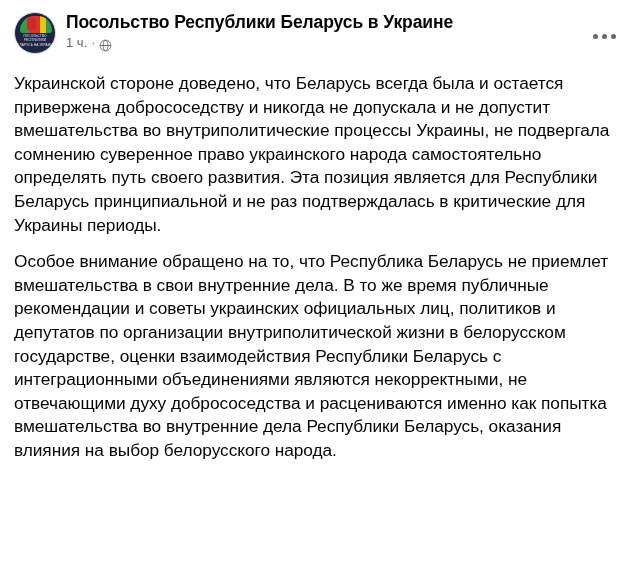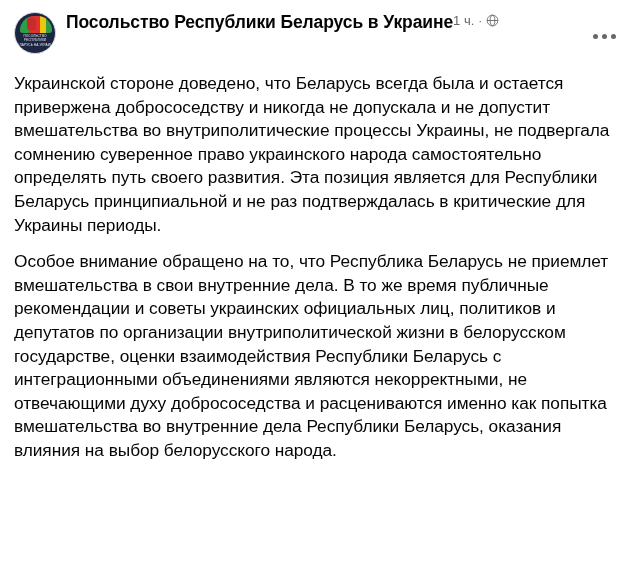--- a/index.html
+++ b/index.html
@@ -64,34 +64,34 @@
     font-size: 3.2px;
     line-height: 4.4px;
     color: #e8e8ee;
     letter-spacing: 0.1px;
     font-family: "Liberation Sans", sans-serif;
   }
   .header-text {
     margin-left: 10px;
     padding-top: 1px;
     display: flex;
-    flex-direction: row;
+    flex-direction: column;
     justify-content: flex-start;
   }
   .page-name {
     font-size: 17.5px;
     line-height: 22px;
     font-weight: bold;
     color: #050505;
     letter-spacing: -0.1px;
     white-space: nowrap;
   }
   .meta-row {
     display: flex;
-    align-items: flex-start;
+    align-items: flex-end;
     margin-top: 2px;
     font-size: 13px;
     line-height: 16px;
     color: #65676b;
   }
   .meta-dot {
     margin: 0 4px;
     color: #65676b;
     font-size: 12px;
   }

